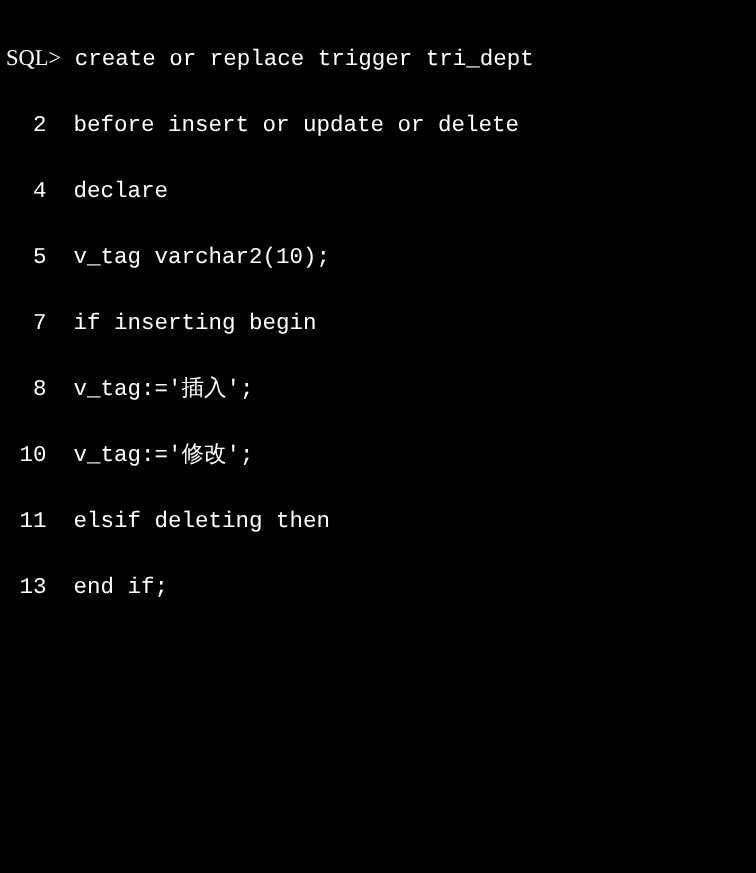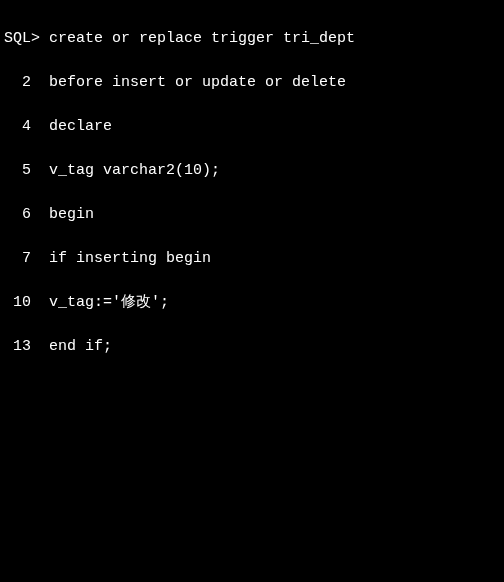--- a/index.html
+++ b/index.html
@@ -11,40 +11,41 @@
     font-size: 15px;
     line-height: 22px;
     width: 504px;
     height: 582px;
     overflow: hidden;
   }
   .terminal {
     padding: 6px 4px;
     white-space: pre;
   }
-  .prompt { color: #fff; }
+  .prompt { color: #fff; font-family: Liberation Serif, serif; }
   .lineno {
     display: inline-block;
     width: 3ch;
     text-align: right;
     color: #fff;
   }
   .code { color: #fff; }
 </style>
 </head>
 <body>
 
 <div class="terminal">
 <div><span class="prompt">SQL&gt;</span> <span class="code">create or replace trigger tri_dept</span></div>
 <div><span class="lineno">2</span>  <span class="code">before insert or update or delete</span></div>
 <div><span class="lineno">4</span>  <span class="code">declare</span></div>
 <div><span class="lineno">5</span>  <span class="code">v_tag varchar2(10);</span></div>
-<div><span class="lineno">6</span>  <span class="code">begin</span></div>
 <div><span class="lineno">7</span>  <span class="code">if inserting begin</span></div>
+<div><span class="lineno">8</span>  <span class="code">v_tag:='插入';</span></div>
 <div><span class="lineno">10</span>  <span class="code">v_tag:='修改';</span></div>
+<div><span class="lineno">11</span>  <span class="code">elsif deleting then</span></div>
 <div><span class="lineno">13</span>  <span class="code">end if;</span></div>
 
 
 
 
 
 
 
 
 

